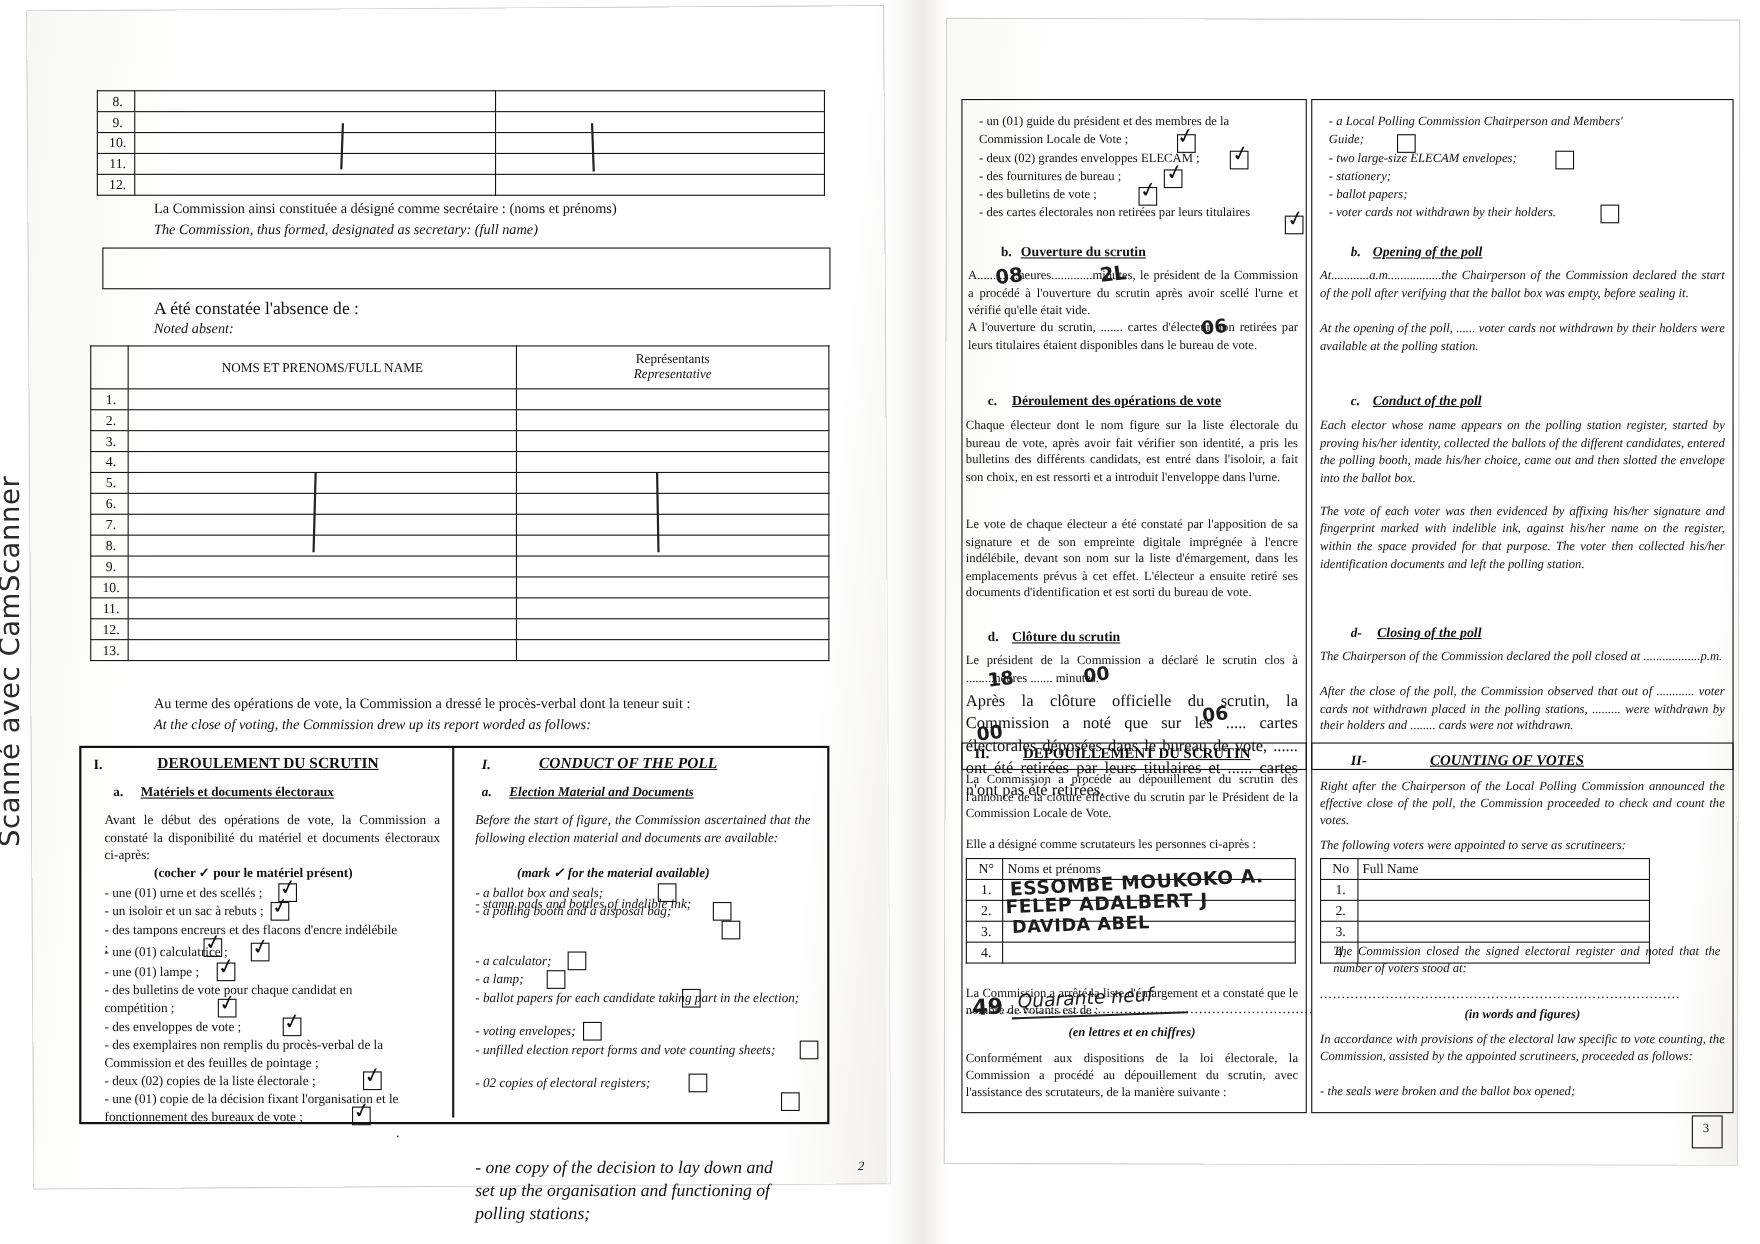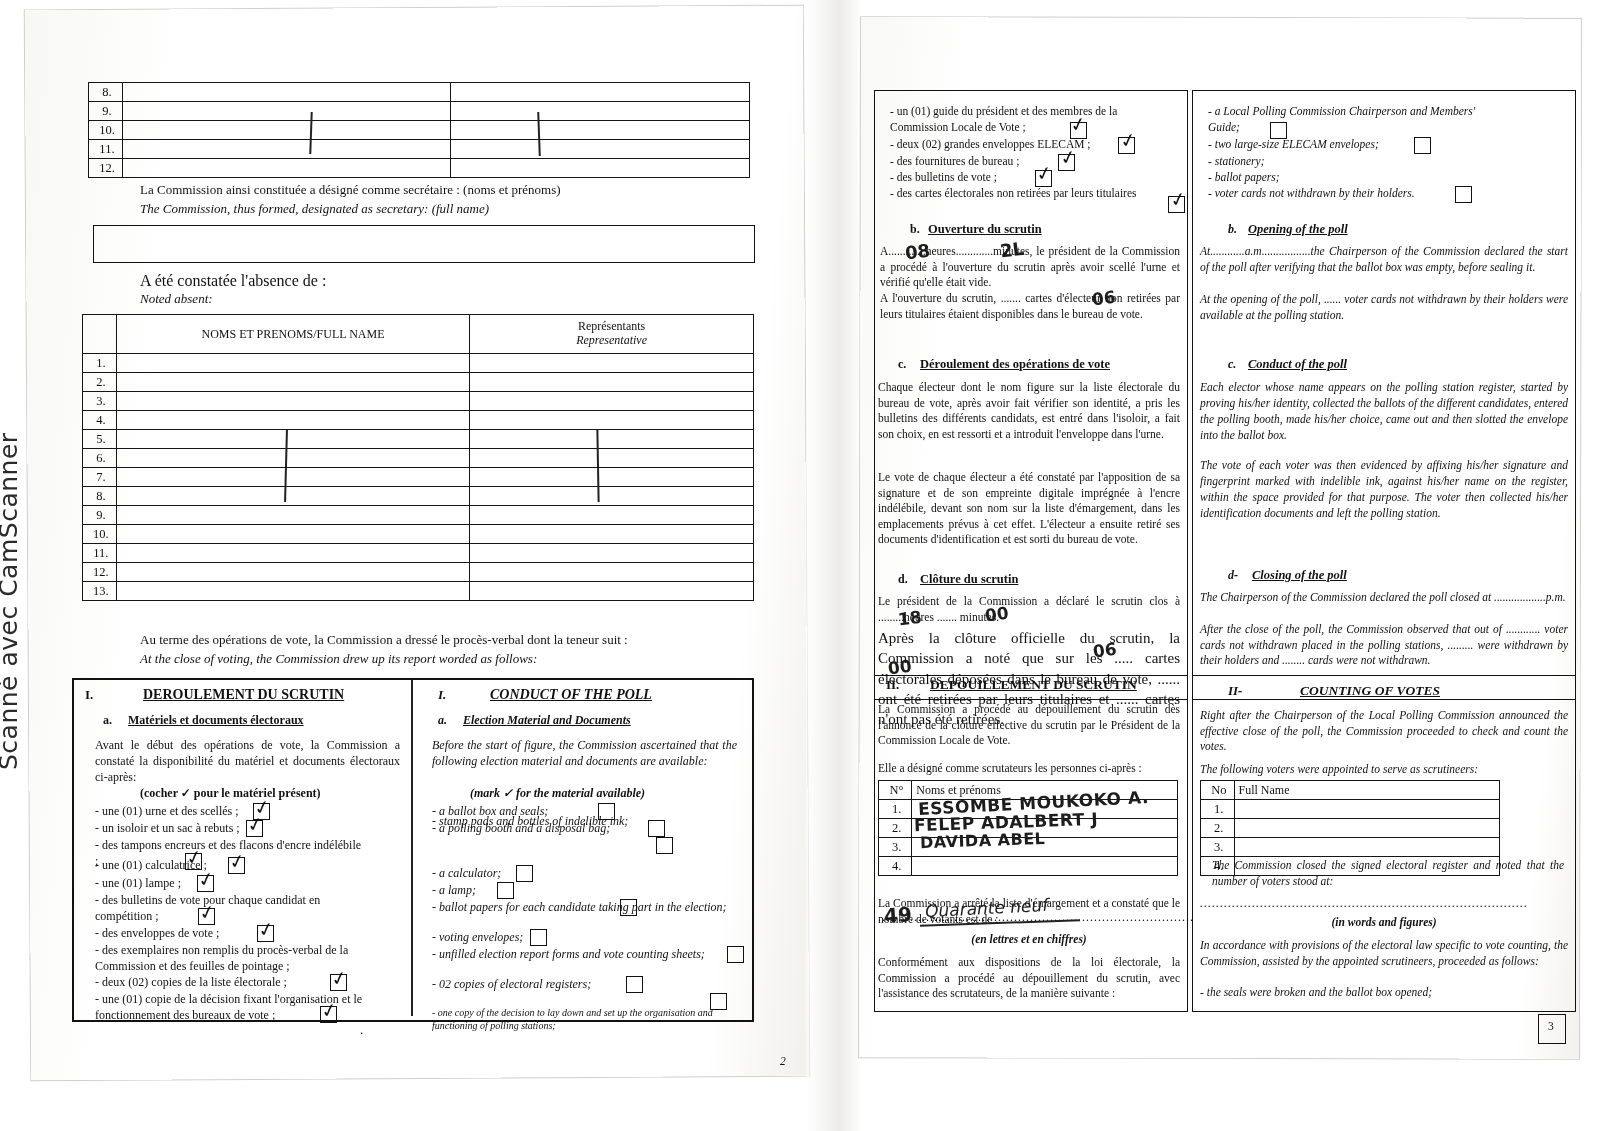--- a/index.html
+++ b/index.html
@@ -268,21 +268,21 @@
   <div class="t it" style="left:432px;top:883px;width:262px;font-size:12px;">- a lamp;</div>
   <span class="cbx" style="position:absolute;left:497px;top:882px;"></span>
   <div class="t it" style="left:432px;top:900px;width:300px;font-size:12px;line-height:1.3;">- ballot papers for each candidate taking part in the election;</div>
   <span class="cbx" style="position:absolute;left:620px;top:899px;"></span>
   <div class="t it" style="left:432px;top:930px;width:262px;font-size:12px;">- voting envelopes;</div>
   <span class="cbx" style="position:absolute;left:530px;top:929px;"></span>
   <div class="t it" style="left:432px;top:947px;width:305px;font-size:12px;line-height:1.3;">- unfilled election report forms and vote counting sheets;</div>
   <span class="cbx" style="position:absolute;left:727px;top:946px;"></span>
   <div class="t it" style="left:432px;top:977px;width:262px;font-size:12px;">- 02 copies of electoral registers;</div>
   <span class="cbx" style="position:absolute;left:626px;top:976px;"></span>
-  <div class="t it" style="left:432px;top:1006px;width:290px;font-size:10px;line-height:1.3;">- one copy of the decision to lay down and set up the organisation and functioning of polling stations;</div>
+  <div class="t it" style="left:432px;top:1052px;width:290px;font-size:16px;line-height:1.3;">- one copy of the decision to lay down and set up the organisation and functioning of polling stations;</div>
   <span class="cbx" style="position:absolute;left:710px;top:993px;"></span>
 
   <div class="t" style="left:360px;top:1022px;font-size:13px;">.</div>
   <div class="t sm it" style="left:780px;top:1055px;">2</div>
 
   <div class="tick" style="left:254px;top:796px;">✓</div>
   <div class="tick" style="left:247px;top:813px;">✓</div>
   <div class="tick" style="left:186px;top:846px;">✓</div>
   <div class="tick" style="left:229px;top:850px;">✓</div>
   <div class="tick" style="left:198px;top:868px;">✓</div>

